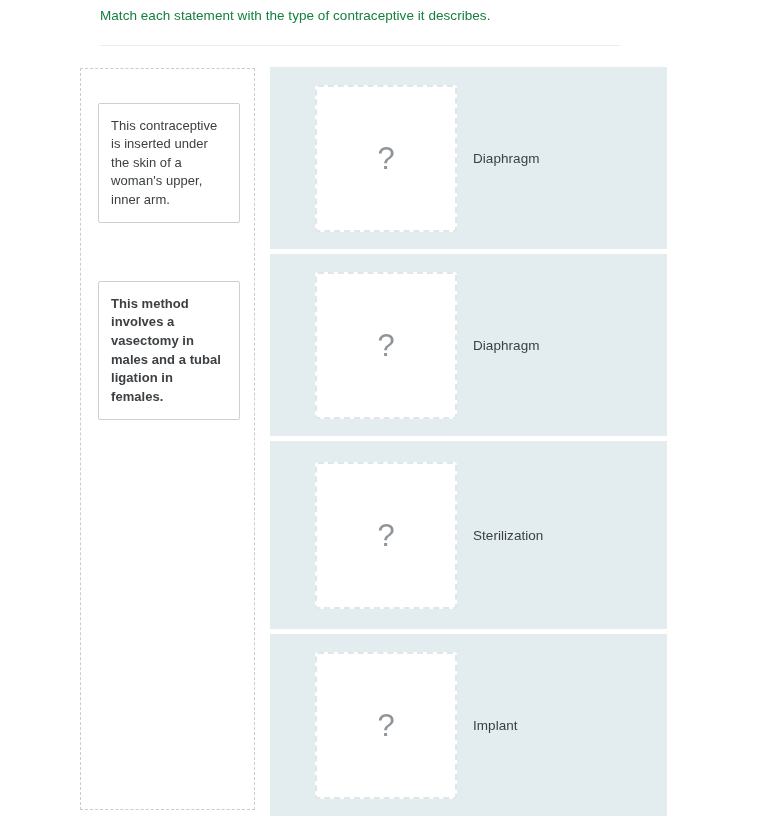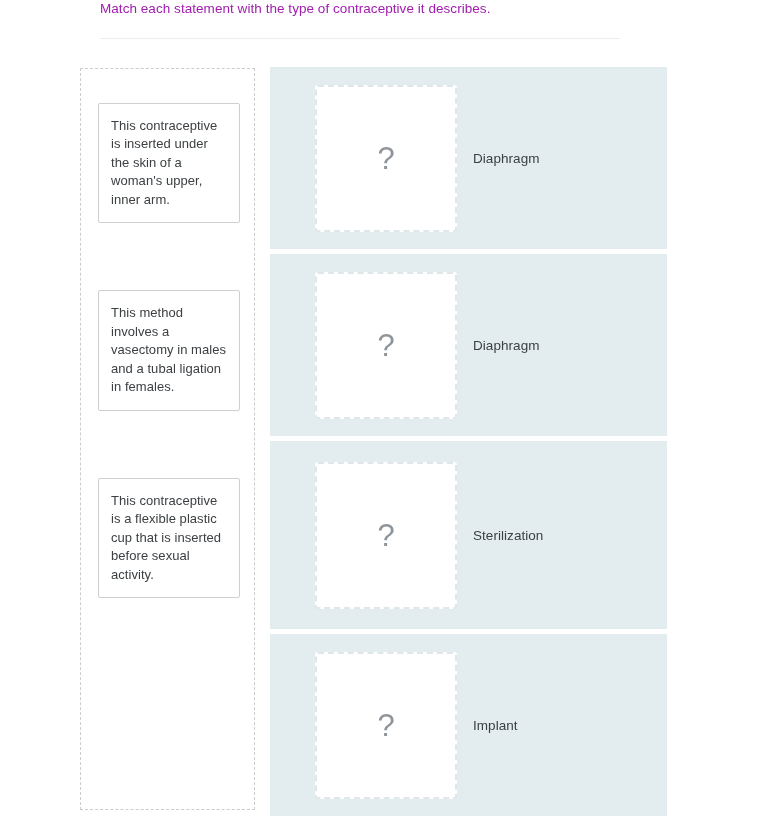--- a/index.html
+++ b/index.html
@@ -19,21 +19,22 @@
   
   .prompt-wrap {
     position: absolute;
     left: 100px;
     top: 0;
     width: 540px;
   }
   .prompt {
     font-size: 13.5px;
     line-height: 18px;
-    color: #a21caf;
+    color: #15803d;
+    padding-top: 7px;
     letter-spacing: 0.05px;
   }
   .divider {
     margin-top: 20px;
     height: 1px;
     background: #ececef;
     width: 520px;
   }
 
   
@@ -138,27 +139,24 @@
 
 <div class="board">
 
   <div class="source-col">
     <div class="source-list">
 
       <div class="stmt-slot" style="top:0px;height:188px;">
         <div class="stmt-card">This contraceptive is inserted under the skin of a woman's upper, inner arm.</div>
       </div>
 
-      <div class="stmt-slot" style="top:188px;height:187px;">
+      <div class="stmt-slot" style="top:188px;height:187px;font-weight:bold;">
         <div class="stmt-card">This method involves a vasectomy in males and a tubal ligation in females.</div>
       </div>
 
-      <div class="stmt-slot" style="top:375px;height:188px;">
-        <div class="stmt-card">This contraceptive is a flexible plastic cup that is inserted before sexual activity.</div>
-      </div>
 
 
     </div>
   </div>
 
   <div class="target-col">
 
     <div class="target-row" style="height:182px;">
       <div class="dropzone" style="top:18px;">
         <span class="qmark">?</span>

